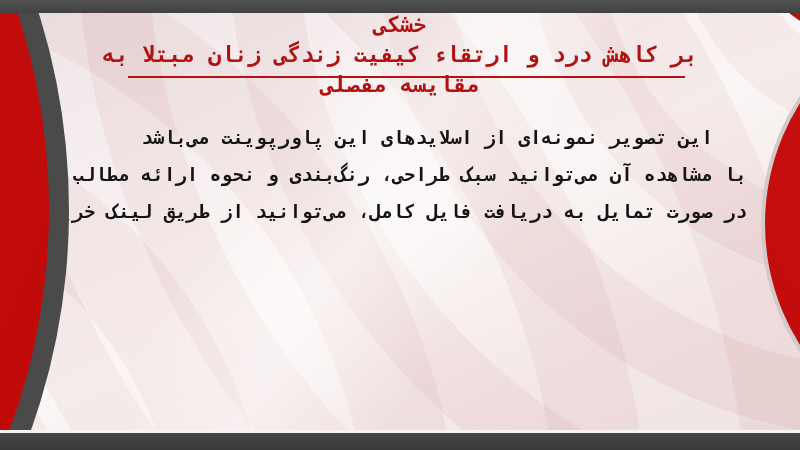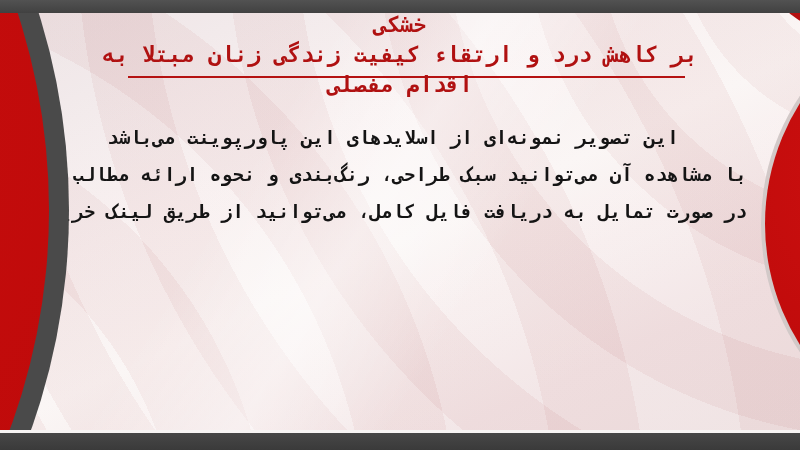--- a/index.html
+++ b/index.html
@@ -96,21 +96,21 @@
     position: absolute; z-index: 6;
     left: 128px; top: 76px; width: 557px; height: 2px;
     background: #b51212;
   }
 
   
   .body-block {
     position: absolute; z-index: 8;
     top: 121px; right: 53px; width: 640px;
     direction: rtl;
-    text-align: left;
+    text-align: center;
     color: #141414;
     font-size: 19px;
     font-weight: bold;
     line-height: 37px;
   }
   .body-line { white-space: nowrap; }
 </style>
 </head>
 <body>
 
@@ -122,21 +122,21 @@
   <div class="left-ring"></div>
   <div class="left-circle"></div>
   <div class="corner-circle"></div>
   <div class="right-circle-outline"></div>
   <div class="right-circle"></div>
 
   <div class="title-underline"></div>
   <div class="title-block">
     <div class="title-line">مقایسه اثر تمرینات درمانی در محیط‌های آبی و خشکی</div>
     <div class="title-line">بر کاهش درد و ارتقاء کیفیت زندگی زنان مبتلا به</div>
-    <div class="title-line">اقدام مفصلی</div>
+    <div class="title-line">مقایسه مفصلی</div>
   </div>
 
   <div class="body-block">
     <div class="body-line">این تصویر نمونه‌ای از اسلایدهای این پاورپوینت می‌باشد</div>
     <div class="body-line">با مشاهده آن می‌توانید سبک طراحی، رنگ‌بندی و نحوه ارائه مطالب را بررسی نمایید</div>
     <div class="body-line">در صورت تمایل به دریافت فایل کامل، می‌توانید از طریق لینک خرید اقدام فرمایید</div>
   </div>
 
   <div class="top-bar"></div>
   <div class="bottom-line"></div>

